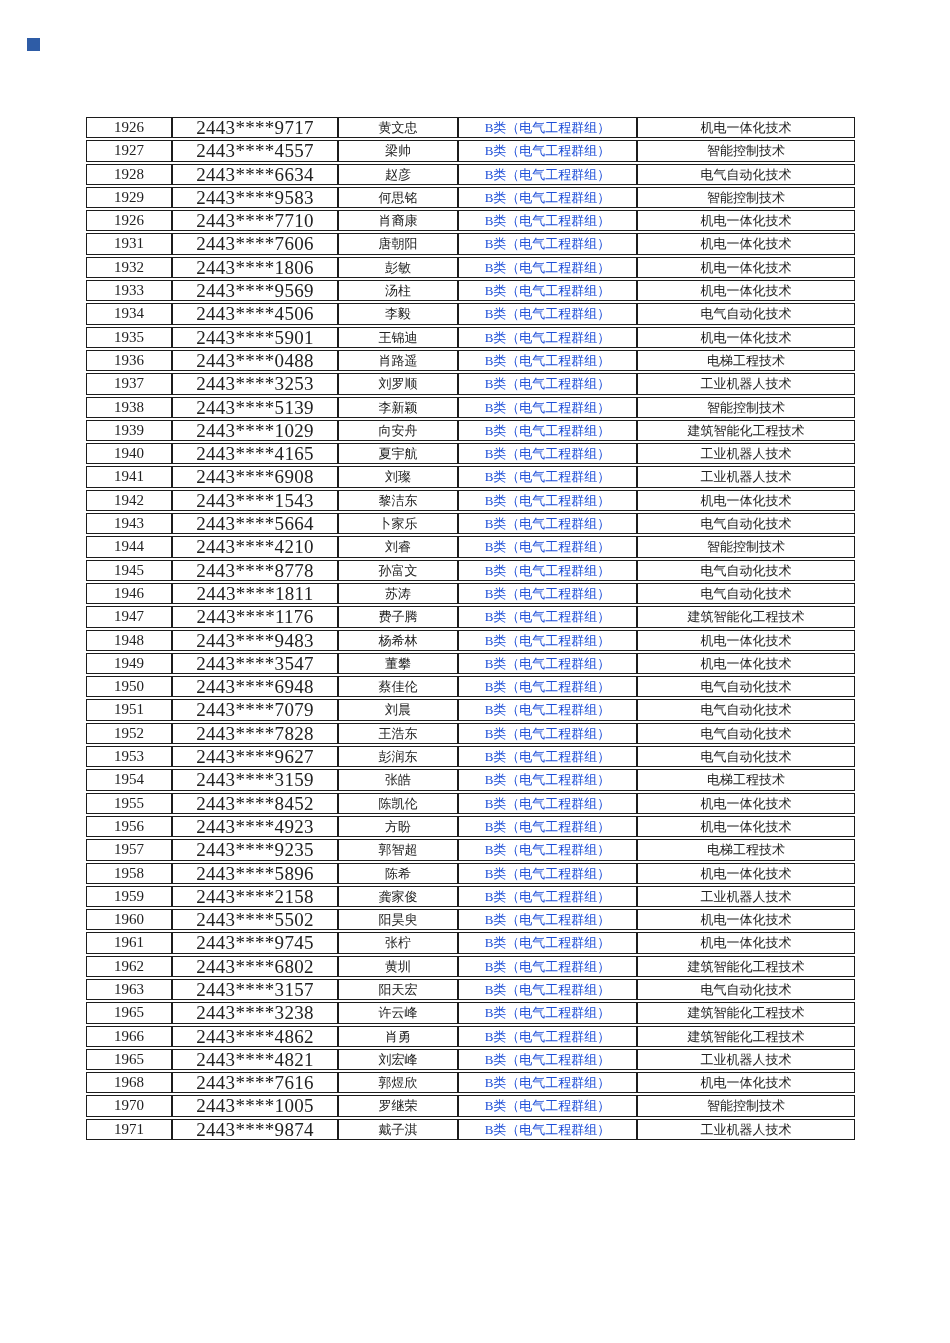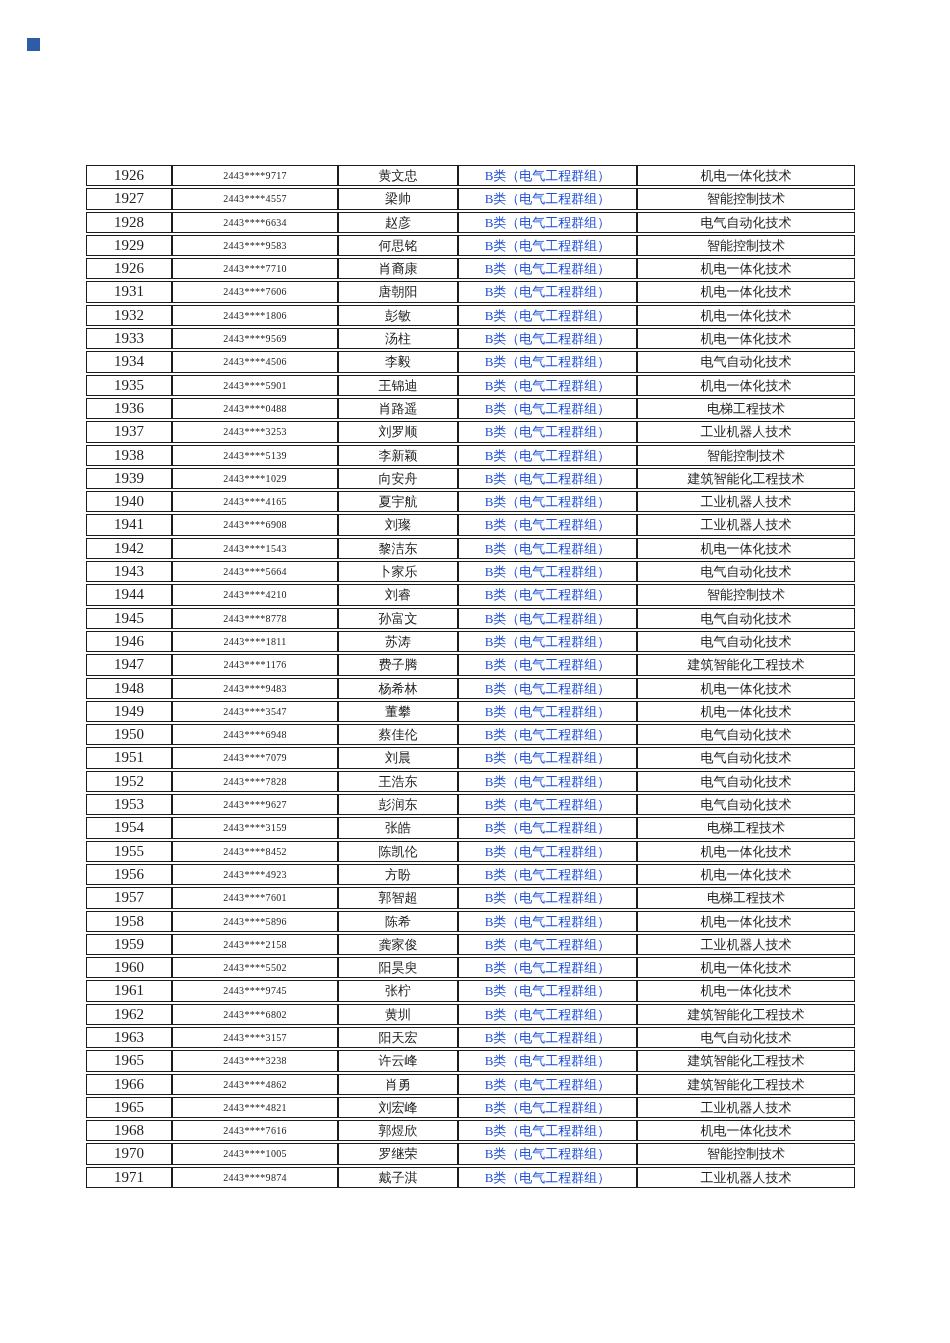--- a/index.html
+++ b/index.html
@@ -15,37 +15,36 @@
     left:27px;top:38px;
     width:13px;height:13px;
   }
   table.roster{
     position:absolute;
     left:86px;top:115px;
     width:769px;
     table-layout:fixed;
     border-collapse:separate;
     border-spacing:0 2px;
-    margin-top:48px;
   }
   table.roster td{
     border:1px solid #1c1c1c;
     background:#ffffff;
     text-align:center;
     vertical-align:middle;
     height:19.3px;
     padding:0;
     font-size:13px;
     line-height:19.3px;
     color:#212121;
     white-space:nowrap;
     overflow:hidden;
   }
   table.roster td.c-seq{font-size:15px;}
-  table.roster td.c-id{font-size:10px;letter-spacing:0.3px;}
+  table.roster td.c-id{font-size:19px;letter-spacing:0.3px;}
   table.roster td.c-cat{color:#1d4ed8;}
 </style>
 </head>
 <body>
 
 <div class="page">
 
   <div class="marker" style="background: rgb(46, 92, 166);"></div>
 
   <table class="roster">
@@ -269,21 +268,21 @@
         </tr>
         <tr>
           <td class="c-seq">1956</td>
           <td class="c-id">2443****4923</td>
           <td class="c-name">方盼</td>
           <td class="c-cat">B类（电气工程群组）</td>
           <td class="c-major">机电一体化技术</td>
         </tr>
         <tr>
           <td class="c-seq">1957</td>
-          <td class="c-id">2443****7601</td>
+          <td class="c-id">2443****9235</td>
           <td class="c-name">郭智超</td>
           <td class="c-cat">B类（电气工程群组）</td>
           <td class="c-major">电梯工程技术</td>
         </tr>
         <tr>
           <td class="c-seq">1958</td>
           <td class="c-id">2443****5896</td>
           <td class="c-name">陈希</td>
           <td class="c-cat">B类（电气工程群组）</td>
           <td class="c-major">机电一体化技术</td>

